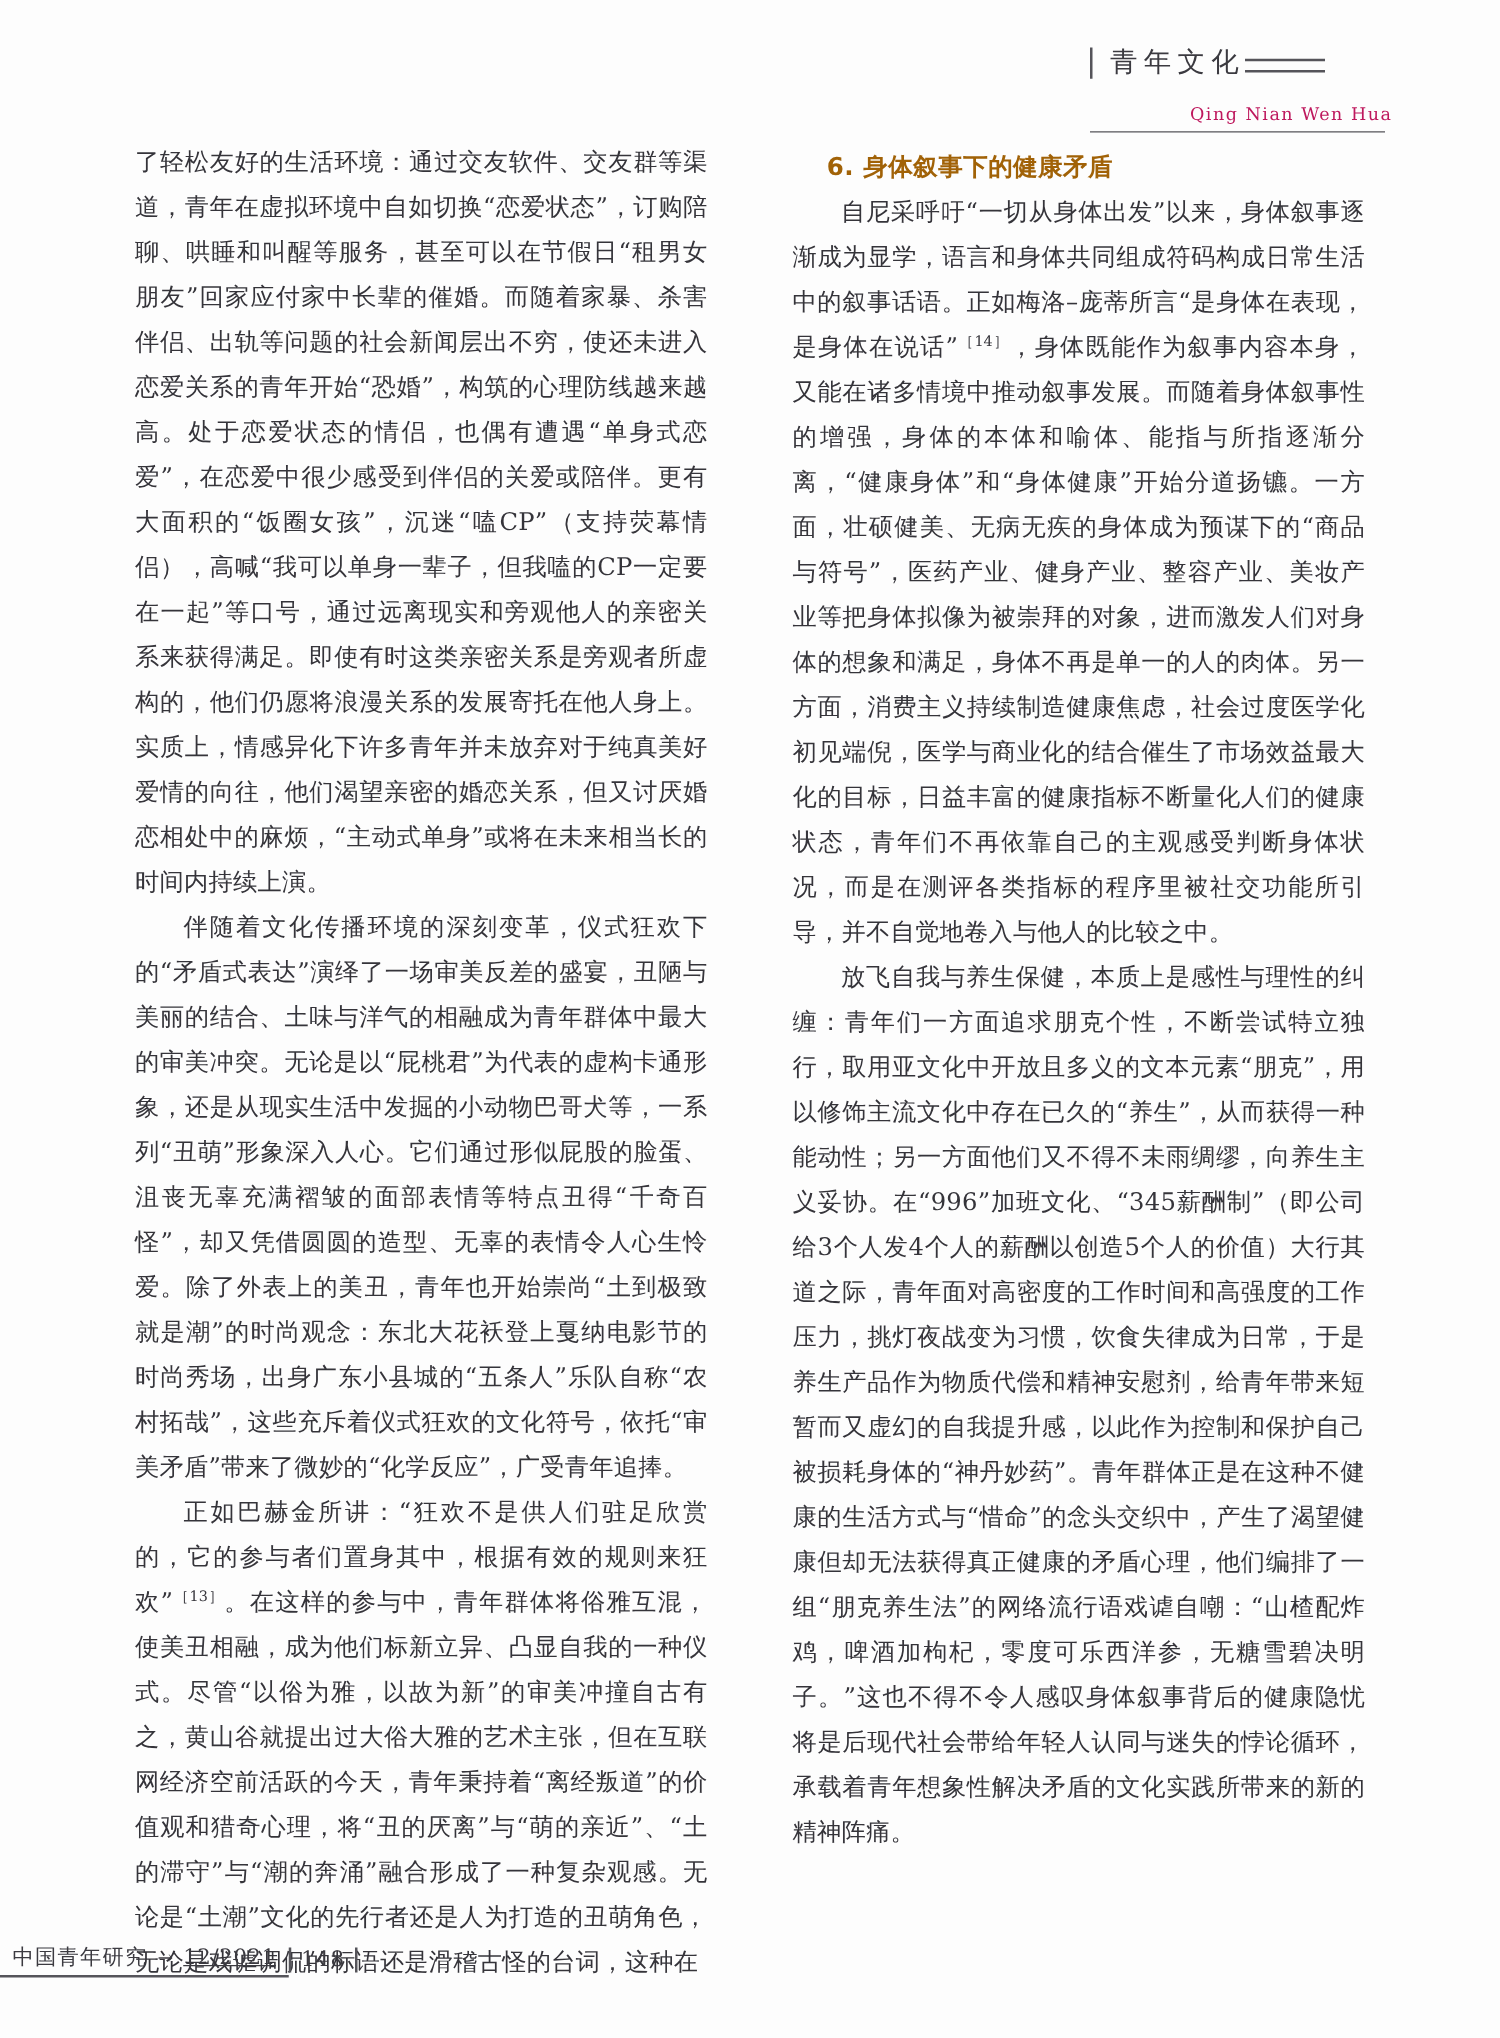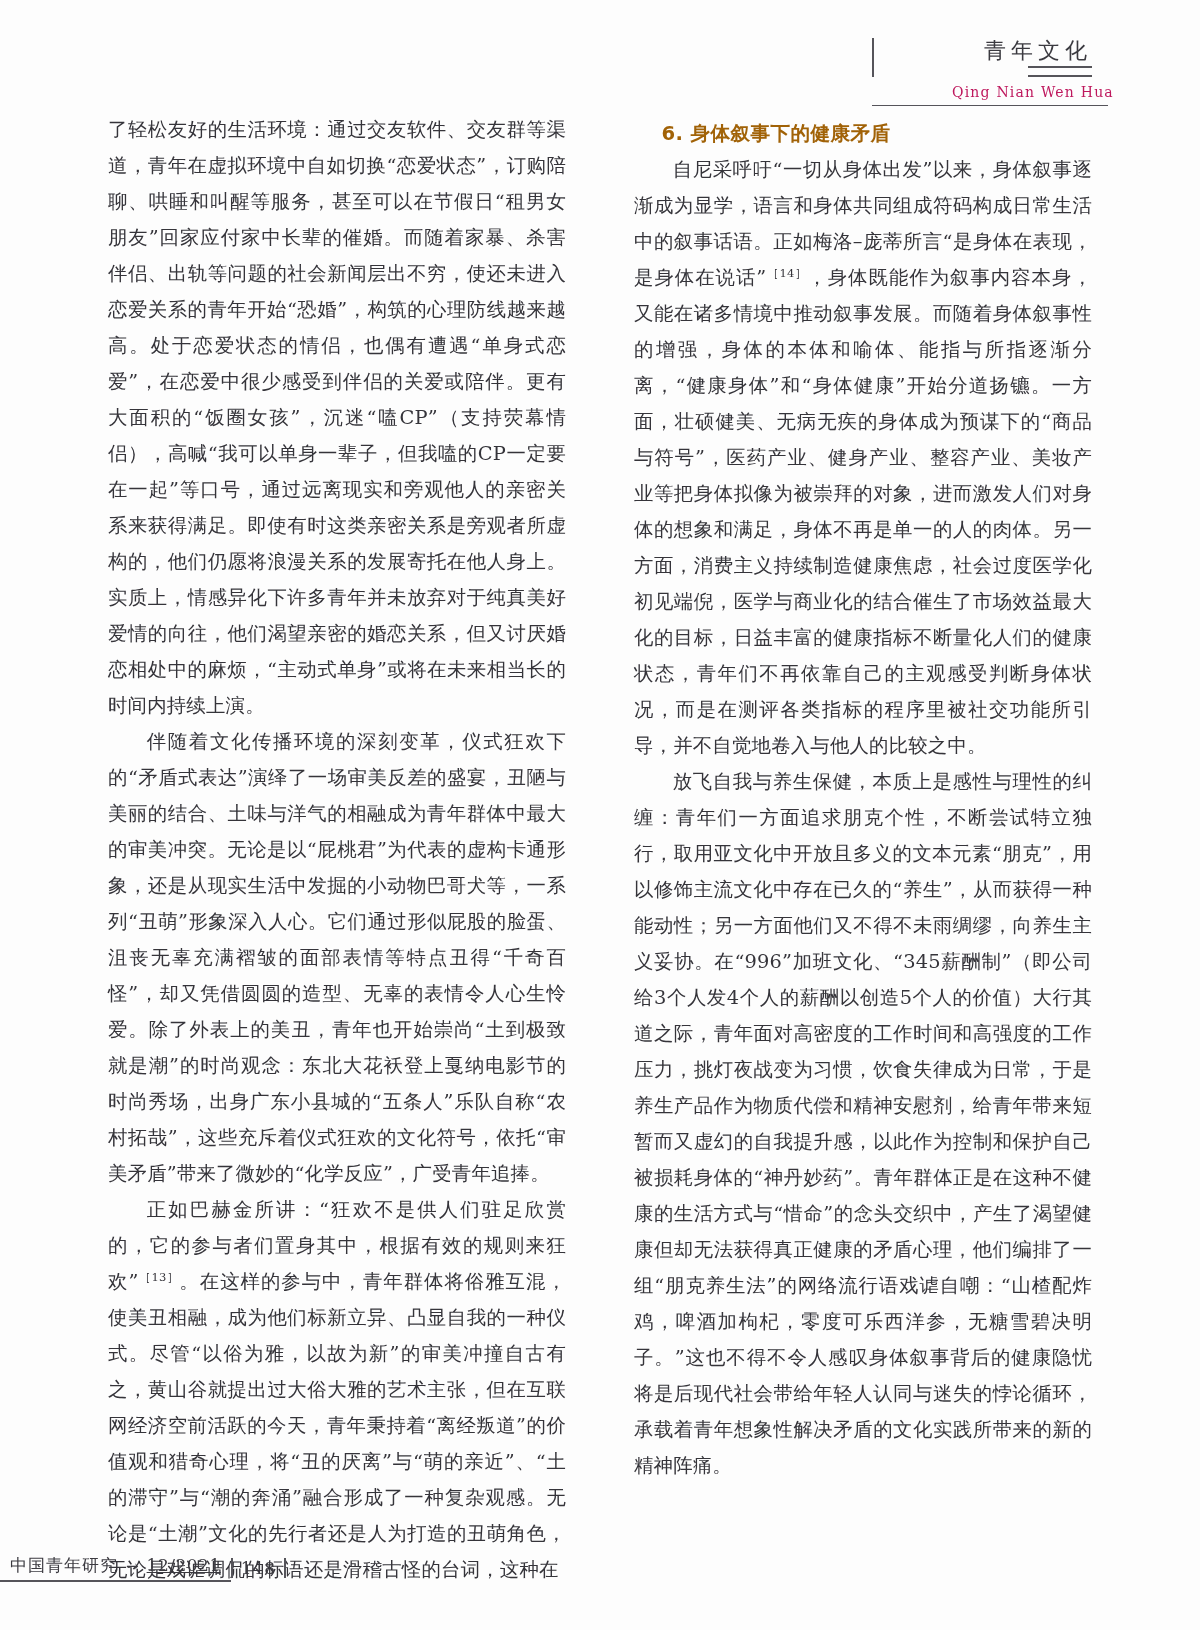--- a/index.html
+++ b/index.html
@@ -26,22 +26,22 @@
   .runhead {
     position: absolute;
     top: 38px;
     right: 108px;
     width: 220px;
     height: 60px;
   }
   .runhead-inner {
     position: relative;
     display: flex;
-    flex-direction: column;
-    align-items: flex-end;
+    flex-direction: row;
+    align-items: center;
     padding-left: 14px;
     border-left: 2px solid #55545a;
   }
   .runhead-cn {
     font-family: "DejaVu Serif", "Liberation Serif", serif;
     font-size: 22px;
     letter-spacing: 5px;
     color: #3b3a40;
     line-height: 1.15;
     white-space: nowrap;

